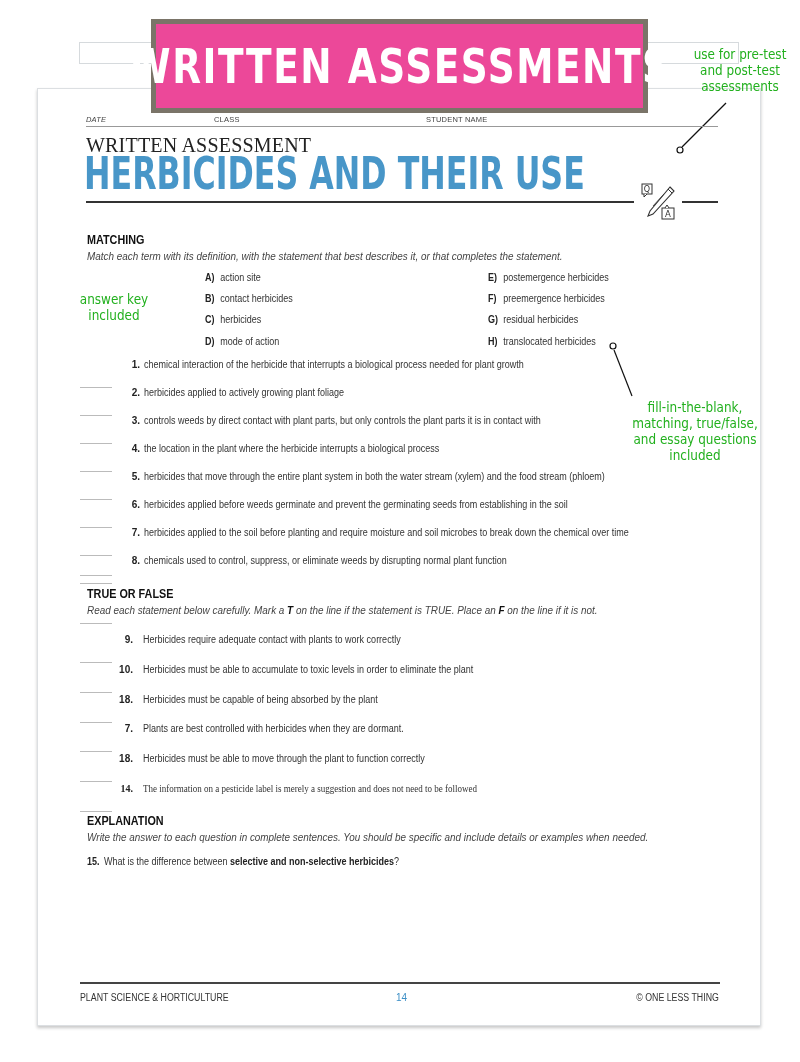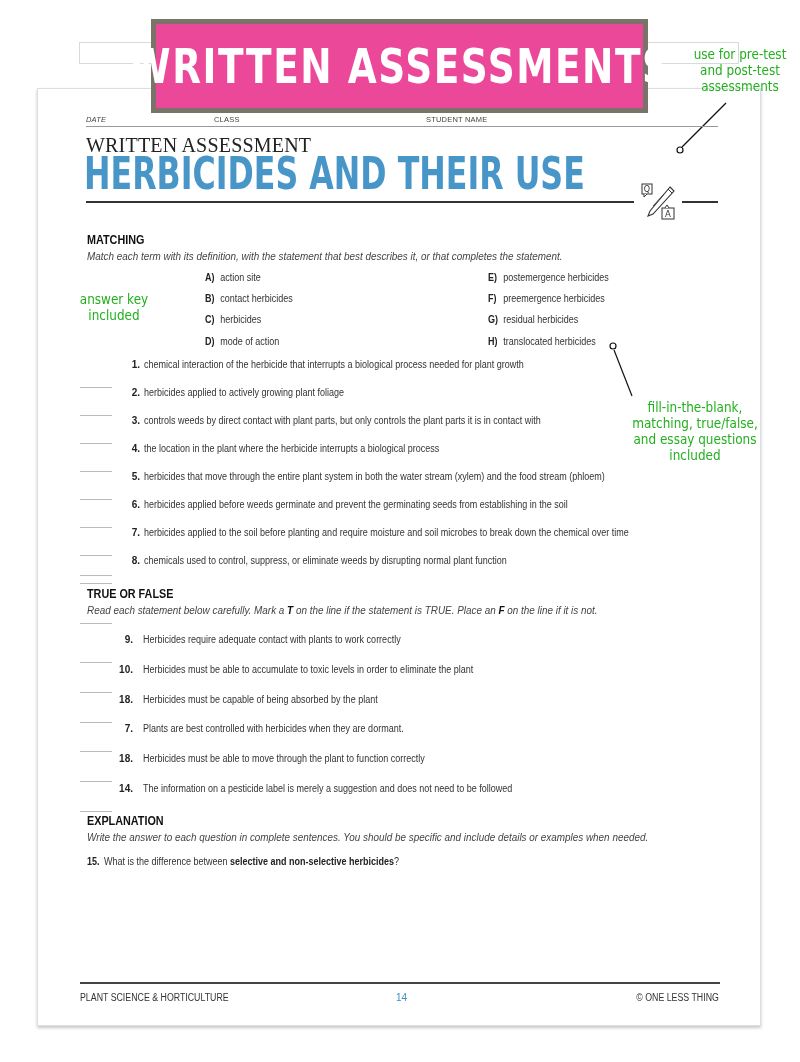--- a/index.html
+++ b/index.html
@@ -237,21 +237,21 @@
 <div class="q-row tf-row" style="top:723px;">
   <div class="q-blank"></div>
   <span class="q-num">7.</span>
   <span class="q-text">Plants are best controlled with herbicides when they are dormant.</span>
 </div>
 <div class="q-row tf-row" style="top:753px;">
   <div class="q-blank"></div>
   <span class="q-num">18.</span>
   <span class="q-text">Herbicides must be able to move through the plant to function correctly</span>
 </div>
-<div class="q-row tf-row" style="top:783px;">
+<div class="q-row tf-row" style="top:783px;font-family:Liberation Serif, serif;">
   <div class="q-blank"></div>
   <span class="q-num">14.</span>
   <span class="q-text">The information on a pesticide label is merely a suggestion and does not need to be followed</span>
 </div>
 
 <div class="section-heading" style="top:814px;">EXPLANATION</div>
 <div class="section-instr" style="top:831px;">Write the answer to each question in complete sentences. You should be specific and include details or examples when needed.</div>
 <div class="essay">
   <span class="num">15.</span><span>What is the difference between </span><span class="em">selective and non-selective herbicides</span><span>?</span>
 </div>

